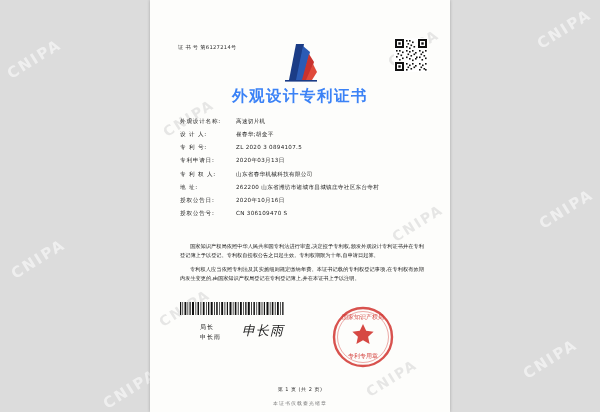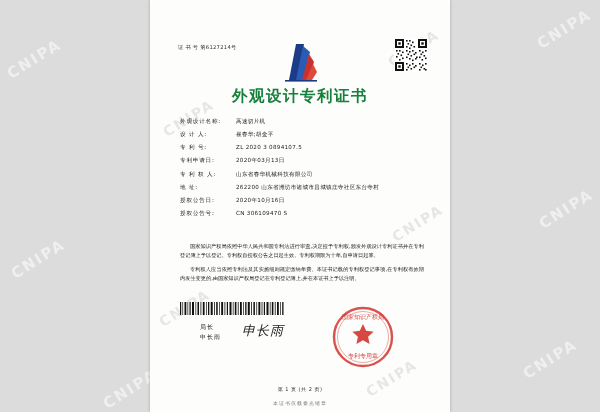--- a/index.html
+++ b/index.html
@@ -96,21 +96,21 @@
 
   .title {
     position: absolute;
     left: 0;
     right: 0;
     top: 86px;
     text-align: center;
     font-size: 15.5px;
     letter-spacing: 1.5px;
     font-weight: bold;
-    color: #15803d;
+    color: #3b82f6;
     font-family: "DejaVu Serif", "Liberation Serif", serif;
   }
 
   .fields {
     position: absolute;
     left: 30px;
     top: 118px;
     right: 26px;
   }
   .field-row {

